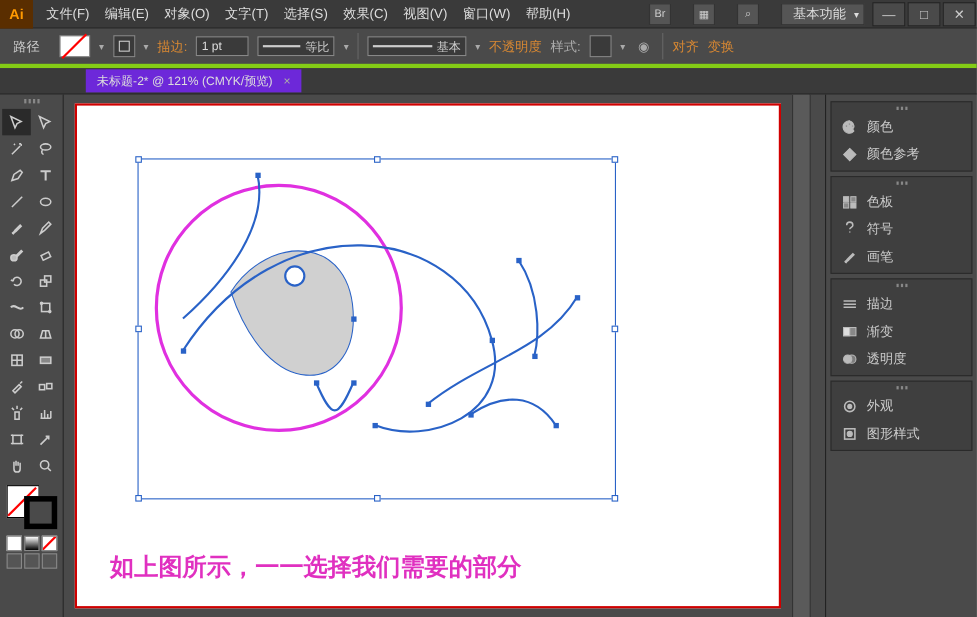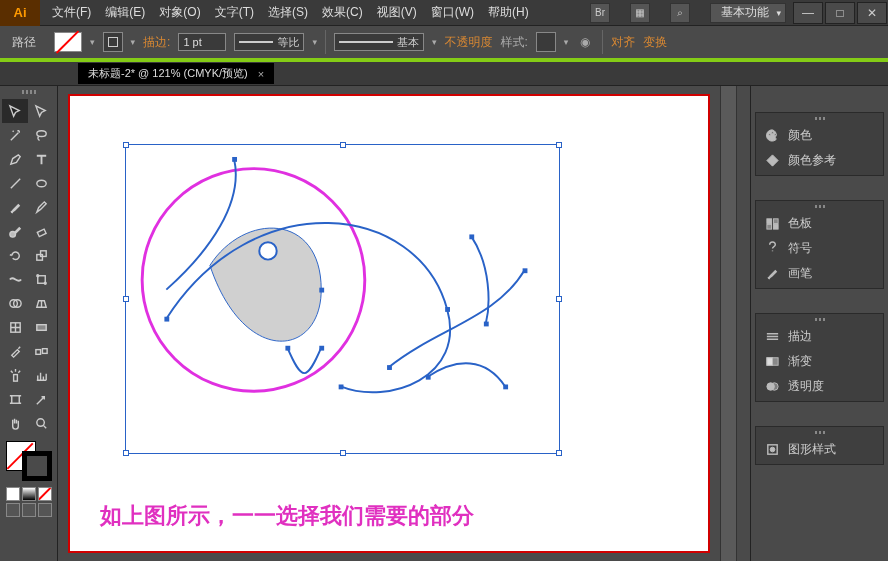--- a/index.html
+++ b/index.html
@@ -1,20 +1,20 @@
 <!DOCTYPE html>
 <html><head>
 <meta charset="utf-8">
 <style>
   * { box-sizing: border-box; margin: 0; padding: 0; font-family: "Microsoft YaHei", Arial, sans-serif; }
   body { width: 888px; height: 561px; background: #4a4a4a; overflow: hidden; font-size: 12px; color: #ccc; }
   
   
   .titlebar { height: 26px; background: #3a3a3a; display: flex; align-items: center; border-bottom: 1px solid #222; }
-  .ai-logo { width: 40px; height: 26px; background: #5a2e00; color: #ff9a00; display: flex; align-items: center; justify-content: center; font-weight: bold; font-size: 13px; }
+  .ai-logo { width: 30px; height: 26px; background: #5a2e00; color: #ff9a00; display: flex; align-items: center; justify-content: center; font-weight: bold; font-size: 13px; }
   .menu-items { display: flex; gap: 2px; margin-left: 6px; }
   .menu-item { padding: 4px 6px; cursor: pointer; color: #ddd; }
   .titlebar-mid { flex: 1; display:flex; align-items:center; justify-content:flex-end; gap:20px; padding-right:6px;}
   .tb-ico { width:20px; height:20px; background:#555; border:1px solid #333; display:flex;align-items:center;justify-content:center;font-size:10px;color:#ccc;}
   .workspace-drop { background:#555; padding:2px 16px 2px 10px; color:#ddd; height:20px; display:flex; align-items:center; position:relative; border:1px solid #333;}
   .workspace-drop::after{content:"▾"; position:absolute; right:4px; font-size:9px;}
   .win-controls { display: flex; }
   .win-btn { width: 30px; height: 22px; background: #4a4a4a; color: #ccc; display: flex; align-items: center; justify-content: center; font-size: 12px; margin:2px 1px; border:1px solid #222;}
   
   
@@ -28,21 +28,21 @@
   .cb-text-orange { color:#d98832; }
   .cb-text-gray { color:#aaa; }
   .cb-input { width:48px; height:18px; background:#3a3a3a; border:1px solid #888; color:#ddd; padding:0 4px; font-size:11px;}
   .cb-line-drop { width:70px; height:18px; background:#3a3a3a; border:1px solid #888; display:flex;align-items:center;justify-content:flex-end;padding:0 4px;color:#ccc;font-size:11px;}
   .cb-line-drop::before{content:"";flex:1;height:2px;background:#ccc;margin-right:4px;}
   .cb-sep{width:1px;height:24px;background:#666;}
   .cb-chain{width:18px;height:18px;display:flex;align-items:center;justify-content:center;color:#aaa;}
   
   
   .tabbar { height: 24px; background: #3a3a3a; display: flex; align-items: center; padding-left: 78px; border-bottom:1px solid #222;}
-  .doc-tab { background: #000000; padding: 3px 10px; color: #ddd; font-size: 11px; display:flex;align-items:center;gap:10px;justify-content:space-between;}
+  .doc-tab { background: #6d28d9; padding: 3px 10px; color: #ddd; font-size: 11px; display:flex;align-items:center;gap:10px;justify-content:space-between;}
   .doc-tab .close{font-size:11px;color:#aaa;}
   
   
   .main { display: flex; height: calc(561px - 26px - 36px - 24px); }
   
   
   .toolbox { width: 58px; background: #4a4a4a; border-right:1px solid #222; padding:4px 2px; }
   .toolbox-grab{height:6px;display:flex;justify-content:center;gap:2px;margin-bottom:3px;}
   .toolbox-grab span{width:2px;height:4px;background:#888;}
   .tool-grid { display:grid; grid-template-columns: 1fr 1fr; gap:0px; }
@@ -69,21 +69,21 @@
   .h-tm{left:50%;margin-left:-3px;top:-3px;} .h-bm{left:50%;margin-left:-3px;bottom:-3px;}
   .h-lm{left:-3px;top:50%;margin-top:-3px;} .h-rm{right:-3px;top:50%;margin-top:-3px;}
   .caption { position:absolute; left:30px; bottom:20px; font-size:22px; color:#e030c0; }
   .vscroll { width:16px; background:#5a5a5a; border-left:1px solid #333;}
   
   
   .dock-strip { width:14px; background:#4a4a4a; border-left:1px solid #333;}
   
   
   .panels { width:138px; background:#4a4a4a; border-left:1px solid #222; padding:6px 4px; display:flex; flex-direction:column; gap:4px;}
-  .panel-group{background:#3f3f3f; border:1px solid #2a2a2a; padding:2px 0;margin-top:20px;}
+  .panel-group{background:#3f3f3f; border:1px solid #2a2a2a; padding:2px 0;}
   .panel-row{display:flex;align-items:center;gap:8px;padding:4px 8px;color:#ccc;font-size:12px;}
   .p-ico{width:16px;height:16px;display:flex;align-items:center;justify-content:center;}
   .p-ico svg{width:15px;height:15px;stroke:#bbb;fill:#bbb;}
   .panel-grab{height:4px;display:flex;justify-content:center;gap:2px;margin:2px 0;}
   .panel-grab span{width:2px;height:3px;background:#888;}
 </style>
 </head>
 <body>
 
 <div class="titlebar">
@@ -472,20 +472,29 @@
     </div>
     <div class="panel-group">
       <div class="panel-grab">
           <span></span>
           <span></span>
           <span></span>
         </div>
       <div class="panel-row">
         <span class="p-ico">
             <svg viewBox="0 0 16 16">
+              <circle cx="8" cy="8" r="5" fill="none" stroke="#bbb" stroke-width="1.5"></circle>
+              <circle cx="8" cy="8" r="2" fill="#bbb"></circle>
+            </svg>
+          </span>
+        <span>外观</span>
+      </div>
+      <div class="panel-row">
+        <span class="p-ico">
+            <svg viewBox="0 0 16 16">
               <rect x="3" y="3" width="10" height="10" fill="none" stroke="#bbb" stroke-width="1.5"></rect>
               <circle cx="8" cy="8" r="2.5" fill="#bbb"></circle>
             </svg>
           </span>
         <span>图形样式</span>
       </div>
     </div>
   </div>
 </div>
 

